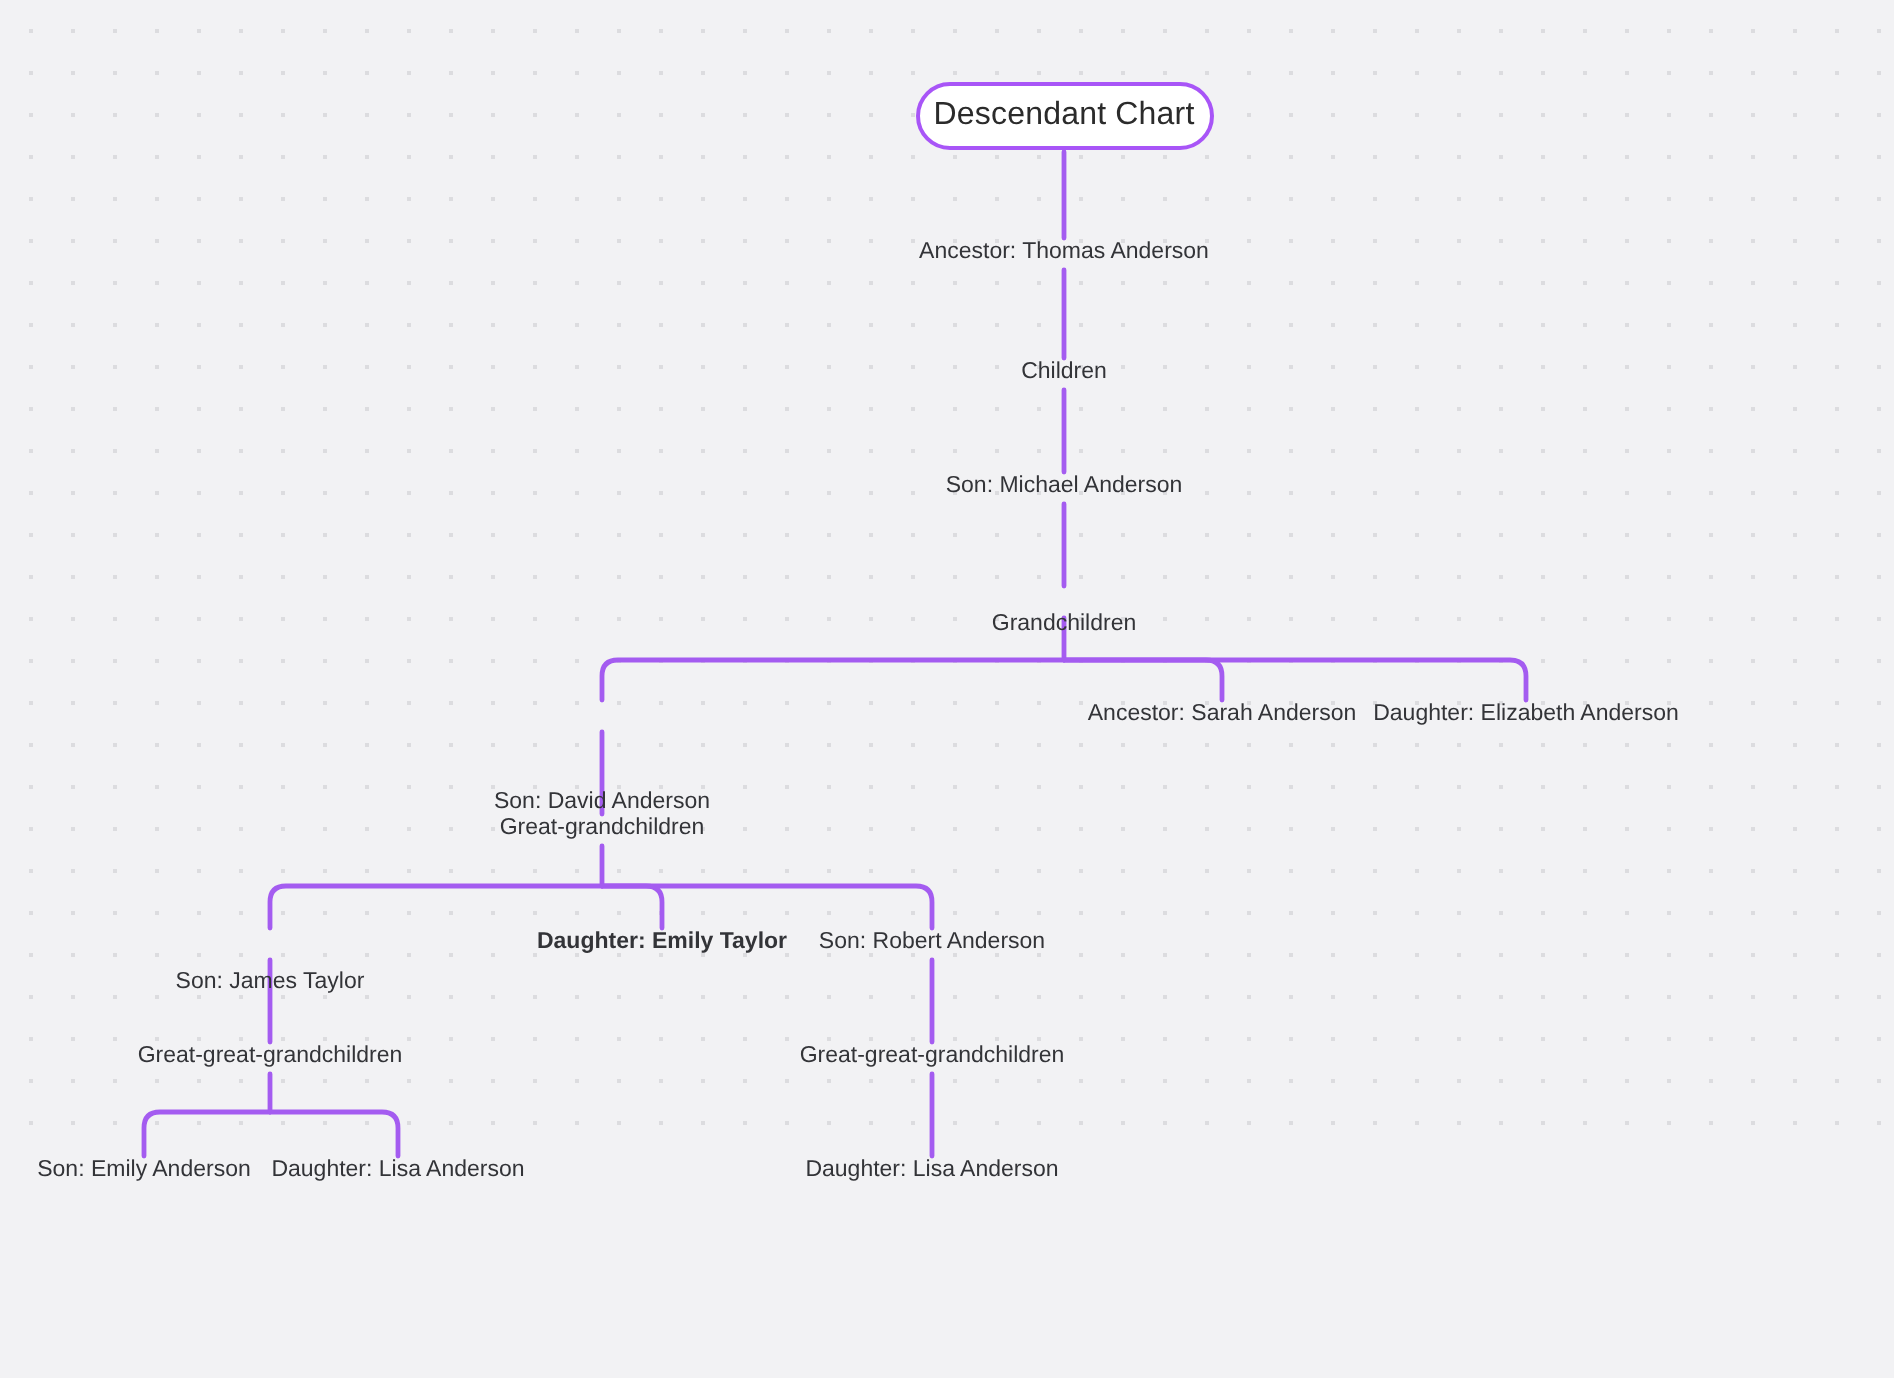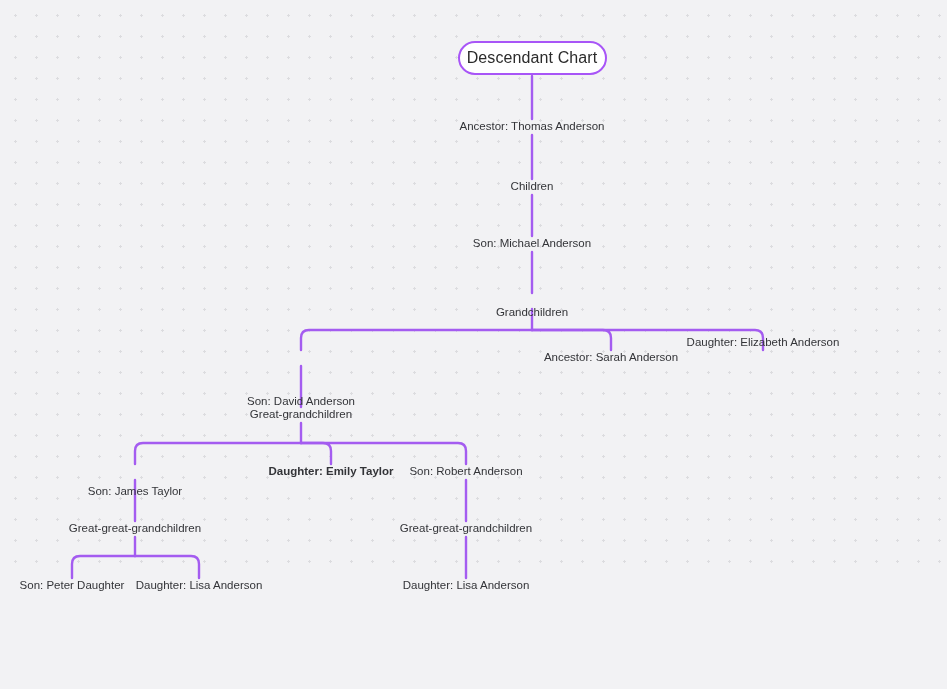--- a/index.html
+++ b/index.html
@@ -101,25 +101,25 @@
     <span>Descendant Chart</span>
   </div>
 
   <div id="node-layer">
       <div class="node-label" style="left: 532px; top: 127px; color: rgb(51, 52, 56);">Ancestor: Thomas Anderson</div>
       <div class="node-label" style="left: 532px; top: 187px; color: rgb(51, 52, 56);">Children</div>
       <div class="node-label" style="left: 532px; top: 244px; color: rgb(51, 52, 56);">Son: Michael Anderson</div>
       <div class="node-label" style="left: 532px; top: 301px; color: rgb(51, 52, 56); margin-top: 12px;">Grandchildren</div>
       <div class="node-label" style="left: 301px; top: 358px; color: rgb(51, 52, 56); margin-top: 44px;">Son: David Anderson</div>
       <div class="node-label" style="left: 611px; top: 358px; color: rgb(51, 52, 56);">Ancestor: Sarah Anderson</div>
-      <div class="node-label" style="left: 763px; top: 343px; color: rgb(51, 52, 56);">Daughter: Elizabeth Anderson</div>
+      <div class="node-label" style="left: 763px; top: 358px; color: rgb(51, 52, 56);">Daughter: Elizabeth Anderson</div>
       <div class="node-label" style="left: 301px; top: 415px; color: rgb(51, 52, 56);">Great-grandchildren</div>
       <div class="node-label" style="left: 135px; top: 472px; color: rgb(51, 52, 56); margin-top: 20px;">Son: James Taylor</div>
       <div class="node-label" style="left: 331px; top: 472px; color: rgb(51, 52, 56); font-weight: bold;">Daughter: Emily Taylor</div>
       <div class="node-label" style="left: 466px; top: 472px; color: rgb(51, 52, 56);">Son: Robert Anderson</div>
       <div class="node-label" style="left: 135px; top: 529px; color: rgb(51, 52, 56);">Great-great-grandchildren</div>
       <div class="node-label" style="left: 466px; top: 529px; color: rgb(51, 52, 56);">Great-great-grandchildren</div>
-      <div class="node-label" style="left: 72px; top: 586px; color: rgb(51, 52, 56);">Son: Peter Daughter</div>
+      <div class="node-label" style="left: 72px; top: 586px; color: rgb(51, 52, 56);">Son: Emily Anderson</div>
       <div class="node-label" style="left: 199px; top: 586px; color: rgb(51, 52, 56);">Daughter: Lisa Anderson</div>
       <div class="node-label" style="left: 466px; top: 586px; color: rgb(51, 52, 56);">Daughter: Lisa Anderson</div>
     </div>
 
 </div>
 
 </body></html>

